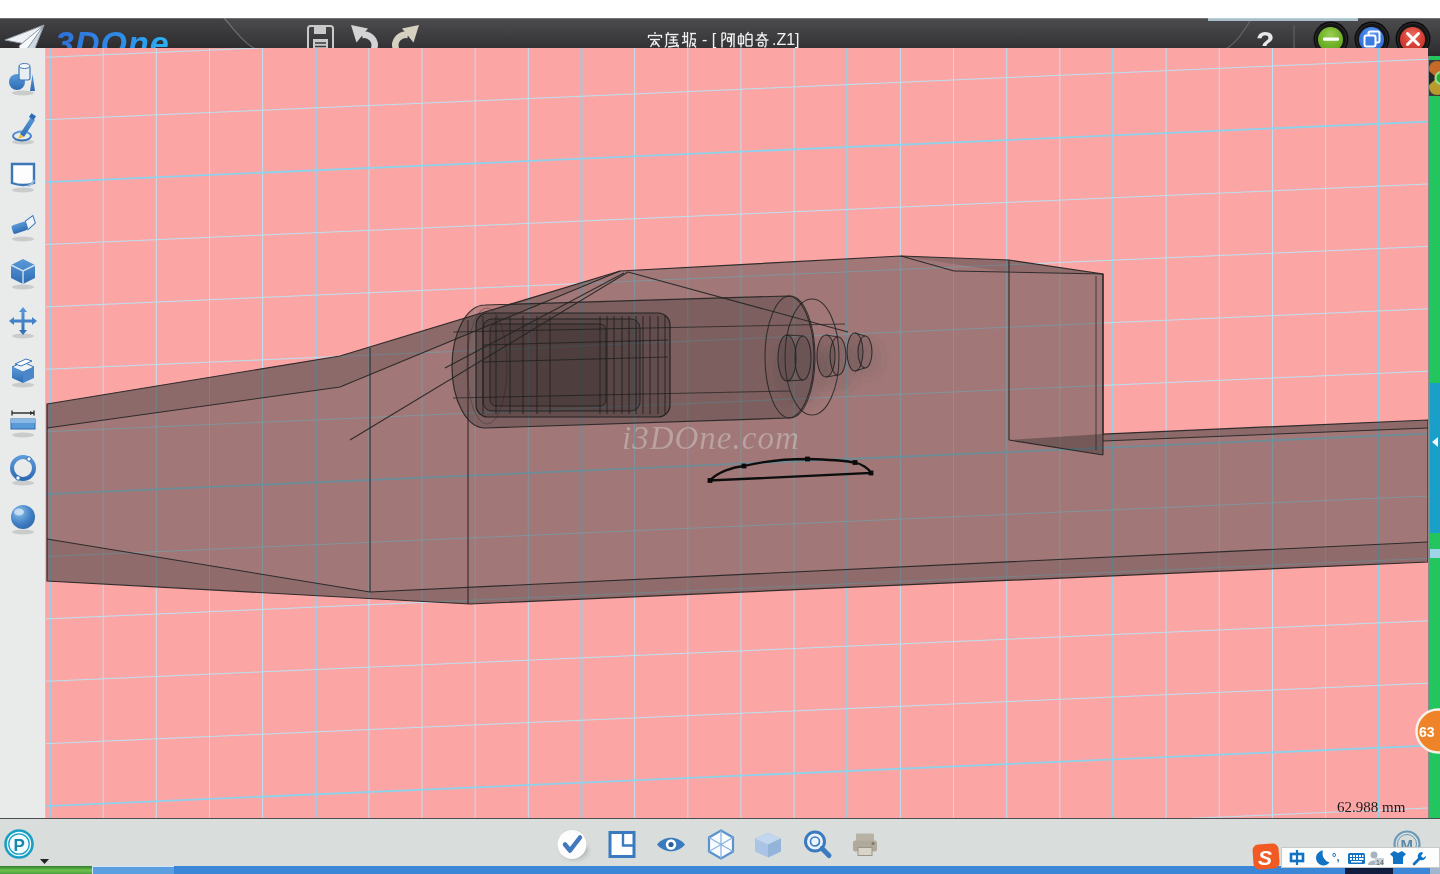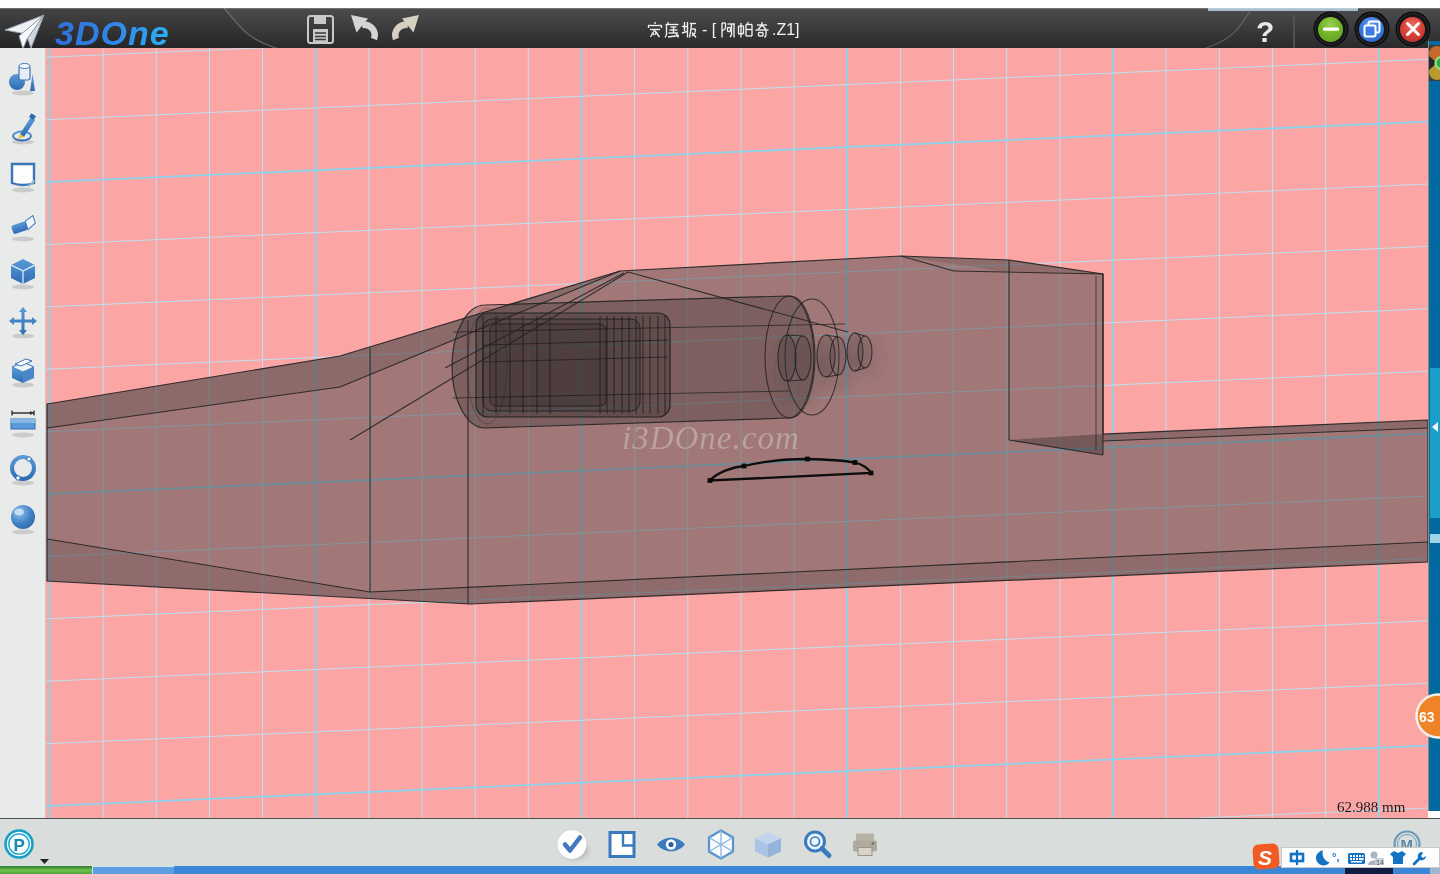--- a/index.html
+++ b/index.html
@@ -1,23 +1,23 @@
 <!DOCTYPE html>
 <html><head><meta charset="utf-8">
 <style>
 *{margin:0;padding:0;box-sizing:border-box}
 html,body{width:1440px;height:874px;overflow:hidden;font-family:"Liberation Sans",sans-serif}
 .abs{position:absolute}
-#titlebar{left:0;top:8px;width:1440px;height:48px;background:linear-gradient(#4c4c4e 0%,#3a3a3c 45%,#2b2b2d 80%,#252527 100%);position:absolute}
+#titlebar{left:0;top:18px;width:1440px;height:48px;background:linear-gradient(#4c4c4e 0%,#3a3a3c 45%,#2b2b2d 80%,#252527 100%);position:absolute}
 #titlebar:after{content:"";position:absolute;left:0;top:0;width:100%;height:1px;background:rgba(255,255,255,0.22)}
 #tbbottom{left:0;top:47px;width:1440px;height:1px;background:#121214}
 #topstrip{left:1208px;top:0;width:150px;height:3px;background:#a8bfcb}
 #lefttb{left:0;top:48px;width:46px;height:770px;background:#e9eaea;border-right:1px solid #c8c8c8;position:absolute}
 #canvas{left:46px;top:48px;width:1382px;height:770px;background:#fca5a5;position:absolute;overflow:hidden}
-#scroll{left:1428px;top:41px;width:12px;height:770px;background:#0369a1;border-left:1px solid #8a8a8a;position:absolute}
+#scroll{left:1428px;top:56px;width:12px;height:770px;background:#22c55e;border-left:1px solid #8a8a8a;position:absolute}
 #botbar{left:0;top:818px;width:1440px;height:48px;background:#d9dedc;border-top:1.5px solid #4e4e4e;position:absolute}
 #taskbar{left:0;top:866px;width:1440px;height:8px;background:#3c86d8;position:absolute}
 .wbtn{position:absolute;top:5px;width:32px;height:32px;border-radius:50%;background:#161618;box-shadow:0 0 0 1.5px #0c0c0c, inset 0 0 0 1px #2a2a2c}
 .wbtn>div{position:absolute;left:3.5px;top:3.5px;width:25px;height:25px;border-radius:50%}
 </style></head>
 <body>
 <div id="titlebar">
  <svg class="abs" style="left:0;top:0" width="1440" height="48" viewBox="0 0 1440 48">
   <defs>
    <linearGradient id="lg3d" x1="0" y1="0" x2="1" y2="0">

